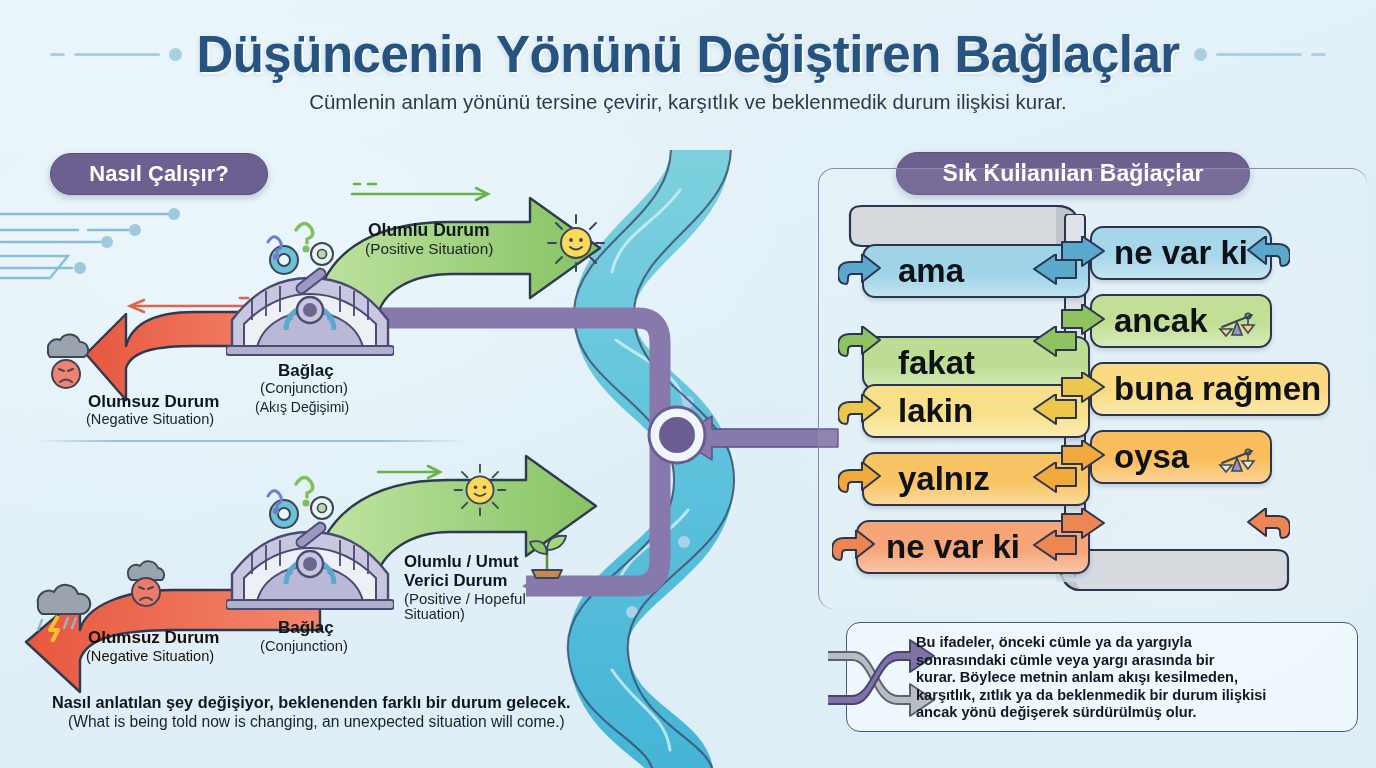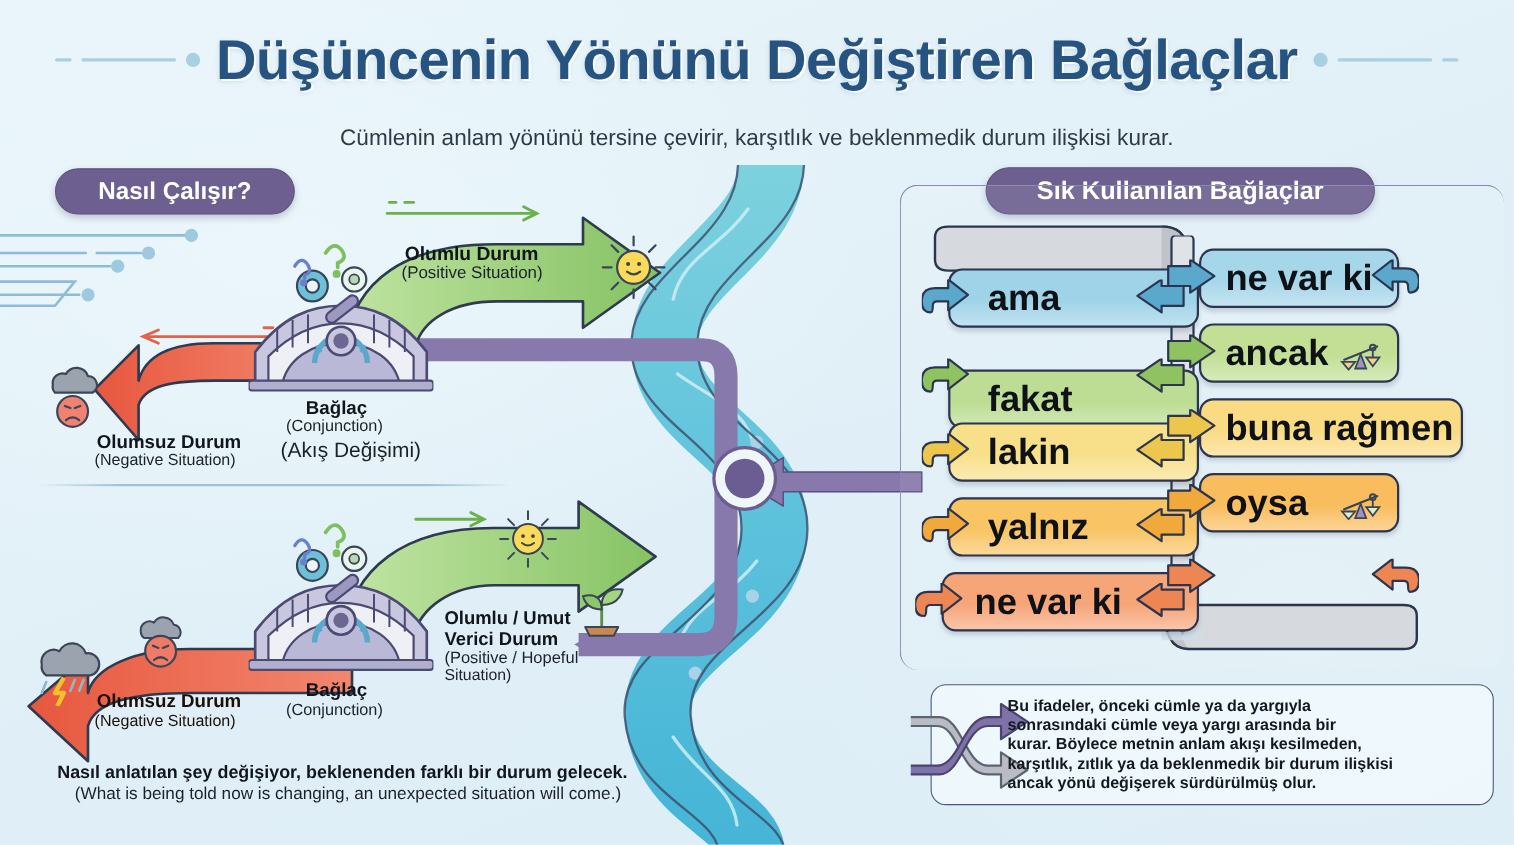--- a/index.html
+++ b/index.html
@@ -30,21 +30,21 @@
     text-shadow:2px 2px 0 rgba(255,255,255,.85),0 2px 5px rgba(38,83,127,.18);
     white-space:nowrap;
   }
   .deco{display:flex;align-items:center;gap:9px;}
   .deco .dash{width:15px;height:3px;background:#a9cfe2;border-radius:2px;}
   .deco .bar{width:86px;height:3px;background:#a9cfe2;border-radius:2px;}
   .deco .dot{width:13px;height:13px;border-radius:50%;background:#a9cfe2;}
 
   .subtitle{
     position:absolute;left:0;top:90px;width:1376px;text-align:center;
-    font-size:20.5px;color:#2f3a45;font-weight:400;margin-top:24px;
+    font-size:20.5px;color:#2f3a45;font-weight:400;
   }
 
   
   .badge{
     position:absolute;display:flex;align-items:center;justify-content:center;
     background:#6d6091;color:#fff;font-weight:700;border-radius:22px;
     box-shadow:0 3px 7px rgba(70,60,105,.28);
     border:1px solid #5d5180;
   }
   #badge-how{left:50px;top:153px;width:216px;height:40px;font-size:22px;}
@@ -305,21 +305,21 @@
       <path d="M52 22 q8 -12 15 -2 q5 8 -4 11 v4"></path>
         <circle cx="62" cy="41" r="1.9" fill="#7fbf5e"></circle>
     </g>
     <g fill="none" stroke="#6b7fcc" stroke-width="3" stroke-linecap="round">
       <path d="M24 34 q6 -10 12 -1 q4 7 -3 9 v3"></path>
         <circle cx="32" cy="49" r="1.7" fill="#6b7fcc"></circle>
     </g>
   </svg>
   <div class="abs lbl-main" style="left:278px;top:361px;font-size:17px;">Bağlaç</div>
   <div class="abs lbl-sub" style="left:260px;top:380px;font-size:14.8px;">(Conjunction)</div>
-  <div class="abs lbl-sub" style="left:255px;top:399px;font-size:19px;">(Akış Değişimi)</div>
+  <div class="abs lbl-sub" style="left:255px;top:399px;font-size:14px;">(Akış Değişimi)</div>
 
   <svg class="abs" style="left:300px;top:452px;" width="300" height="130" viewBox="0 0 300 130">
     <defs>
       <linearGradient id="grn2" x1="0" y1="0" x2="1" y2="0">
         <stop offset="0" stop-color="#c2e5a4"></stop>
           <stop offset="1" stop-color="#86c364"></stop>
       </linearGradient>
     </defs>
     <path d="M12 126 C 20 64, 68 28, 148 28 H226 V4 L296 54 L226 104 V80 H150
              C108 80, 82 102, 76 126 Z" fill="url(#grn2)" stroke="#2e3a50" stroke-width="2.4" stroke-linejoin="round"></path>

